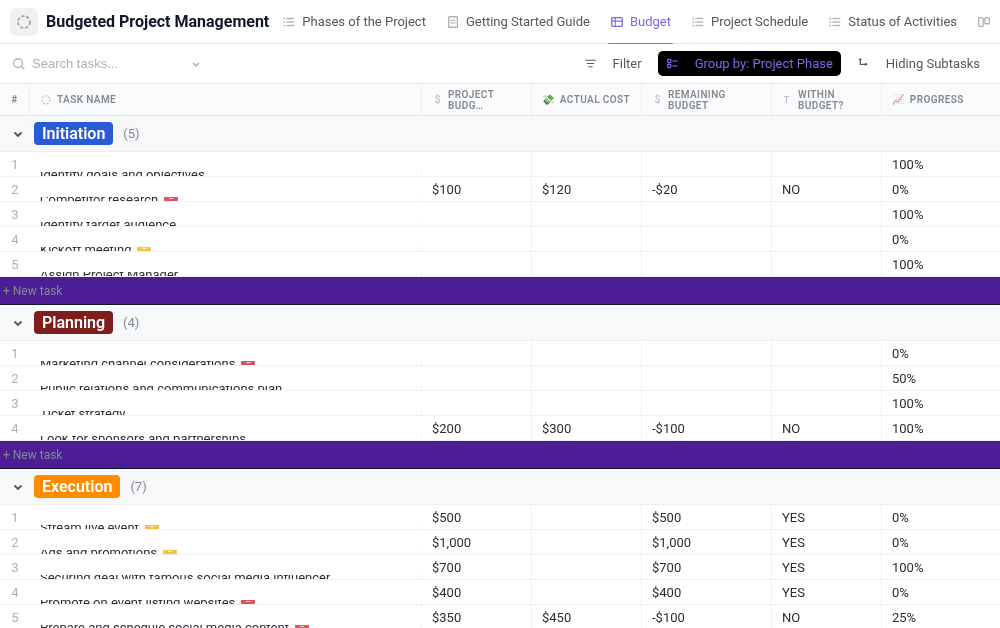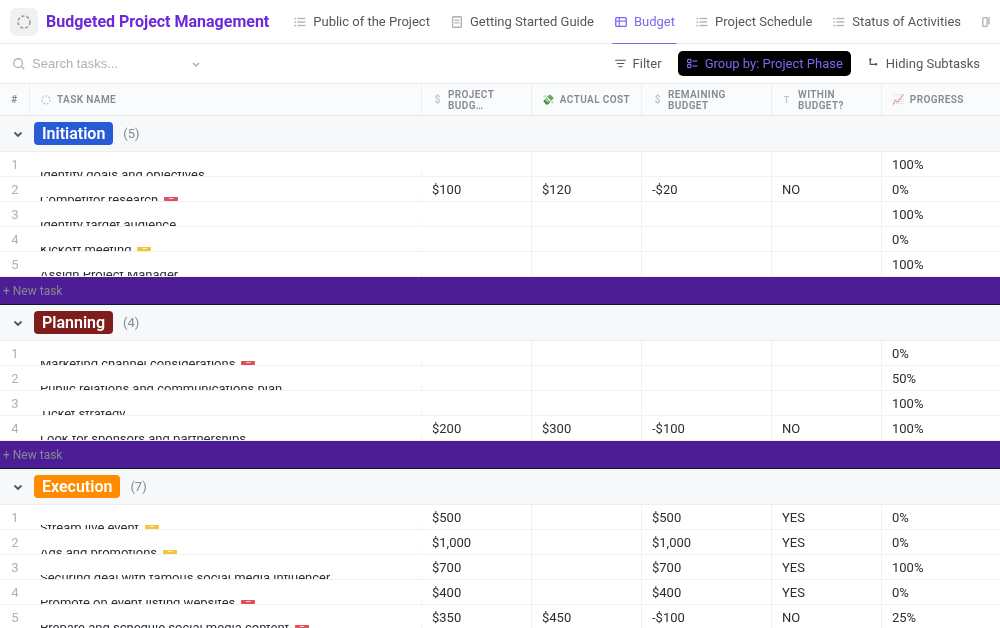--- a/index.html
+++ b/index.html
@@ -1,35 +1,35 @@
 <!DOCTYPE html>
 <html><head>
 <meta charset="utf-8">
 <style>
   * { box-sizing: border-box; margin: 0; padding: 0; }
   body { font-family: -apple-system, BlinkMacSystemFont, "Segoe UI", Roboto, sans-serif; font-size: 13px; color: #2a2e34; background: #fff; width: 1000px; height: 628px; overflow: hidden; }
   
   
   .top-bar { display:flex; align-items:center; height:44px; border-bottom:1px solid #e8e8e8; padding:0 10px; gap:2px; }
   .top-bar .doc-icon { width:28px; height:28px; display:flex; align-items:center; justify-content:center; color:#979797; background:#f1f1f1; border-radius:6px; margin-right:6px;}
-  .top-bar .title { font-size:16px; font-weight:700; color:#6d28d9; margin-right:12px; white-space:nowrap; }
+  .top-bar .title { font-size:16px; font-weight:700; color:#0f172a; margin-right:1px; white-space:nowrap; }
   .tab { display:flex; align-items:center; gap:6px; padding:0 10px; height:44px; color:#54575d; cursor:pointer; white-space:nowrap; position:relative; font-size:13px;}
   .tab .ticon { color:#b0b0b0; display:flex; }
   .tab.active { color:#7b68ee; }
   .tab.active .ticon { color:#7b68ee; }
   .tab.active::after { content:""; position:absolute; left:8px; right:8px; bottom:-1px; height:2px; background:#7b68ee; border-radius:2px;}
   
   
   .filter-bar { display:flex; align-items:center; height:40px; border-bottom:1px solid #e8e8e8; padding:0 12px; gap:8px; }
   .search-wrap { display:flex; align-items:center; gap:6px; flex:0 0 190px; color:#aeb0b4; }
   .search-input { border:none; outline:none; font-size:13px; color:#2a2e34; width:130px; }
   .search-input::placeholder { color:#aeb0b4; }
   .chev { color:#aeb0b4; }
   .spacer { flex:1; }
-  .fbtn { display:flex; align-items:center; gap:6px; padding:5px 8px; border-radius:5px; color:#54575d; cursor:pointer; font-size:13px;}
+  .fbtn { display:flex; align-items:center; gap:16px; padding:5px 8px; border-radius:5px; color:#54575d; cursor:pointer; font-size:13px;}
   .fbtn.active { background:#000000; color:#7b68ee;justify-content:flex-end; }
   .fbtn .ficon { color:inherit; display:flex;}
   
   
   .col-header { display:flex; height:32px; background:#fafbfc; border-bottom:1px solid #e8e8e8; font-size:10px; font-weight:600; letter-spacing:.4px; color:#858a90; text-transform:uppercase; }
   .col-header .cell { display:flex; align-items:center; gap:5px; border-right:1px solid #edeef0; padding:0 10px; }
   .col-header .cell.last { border-right:none; }
   .col-num { width:30px; justify-content:center; padding:0;}
   .col-name { flex:1; min-width:0;}
   .col-budget { width:110px; }
@@ -75,21 +75,21 @@
         <span class="ticon">
           <svg width="14" height="14" viewBox="0 0 16 16">
             <line x1="5" y1="4" x2="14" y2="4" stroke="currentColor" stroke-width="1.5"></line>
             <line x1="5" y1="8" x2="14" y2="8" stroke="currentColor" stroke-width="1.5"></line>
             <line x1="5" y1="12" x2="14" y2="12" stroke="currentColor" stroke-width="1.5"></line>
             <circle cx="2.5" cy="4" r="1" fill="currentColor"></circle>
             <circle cx="2.5" cy="8" r="1" fill="currentColor"></circle>
             <circle cx="2.5" cy="12" r="1" fill="currentColor"></circle>
           </svg>
         </span>
-        <span>Public of the Project</span>
+        <span>Phases of the Project</span>
       </div>
       <div class="tab">
         <span class="ticon">
           <svg width="14" height="14" viewBox="0 0 16 16">
             <rect x="3" y="2" width="10" height="12" rx="1" fill="none" stroke="currentColor" stroke-width="1.5"></rect>
             <line x1="5" y1="6" x2="11" y2="6" stroke="currentColor" stroke-width="1.3"></line>
             <line x1="5" y1="9" x2="11" y2="9" stroke="currentColor" stroke-width="1.3"></line>
           </svg>
         </span>
         <span>Getting Started Guide</span>

